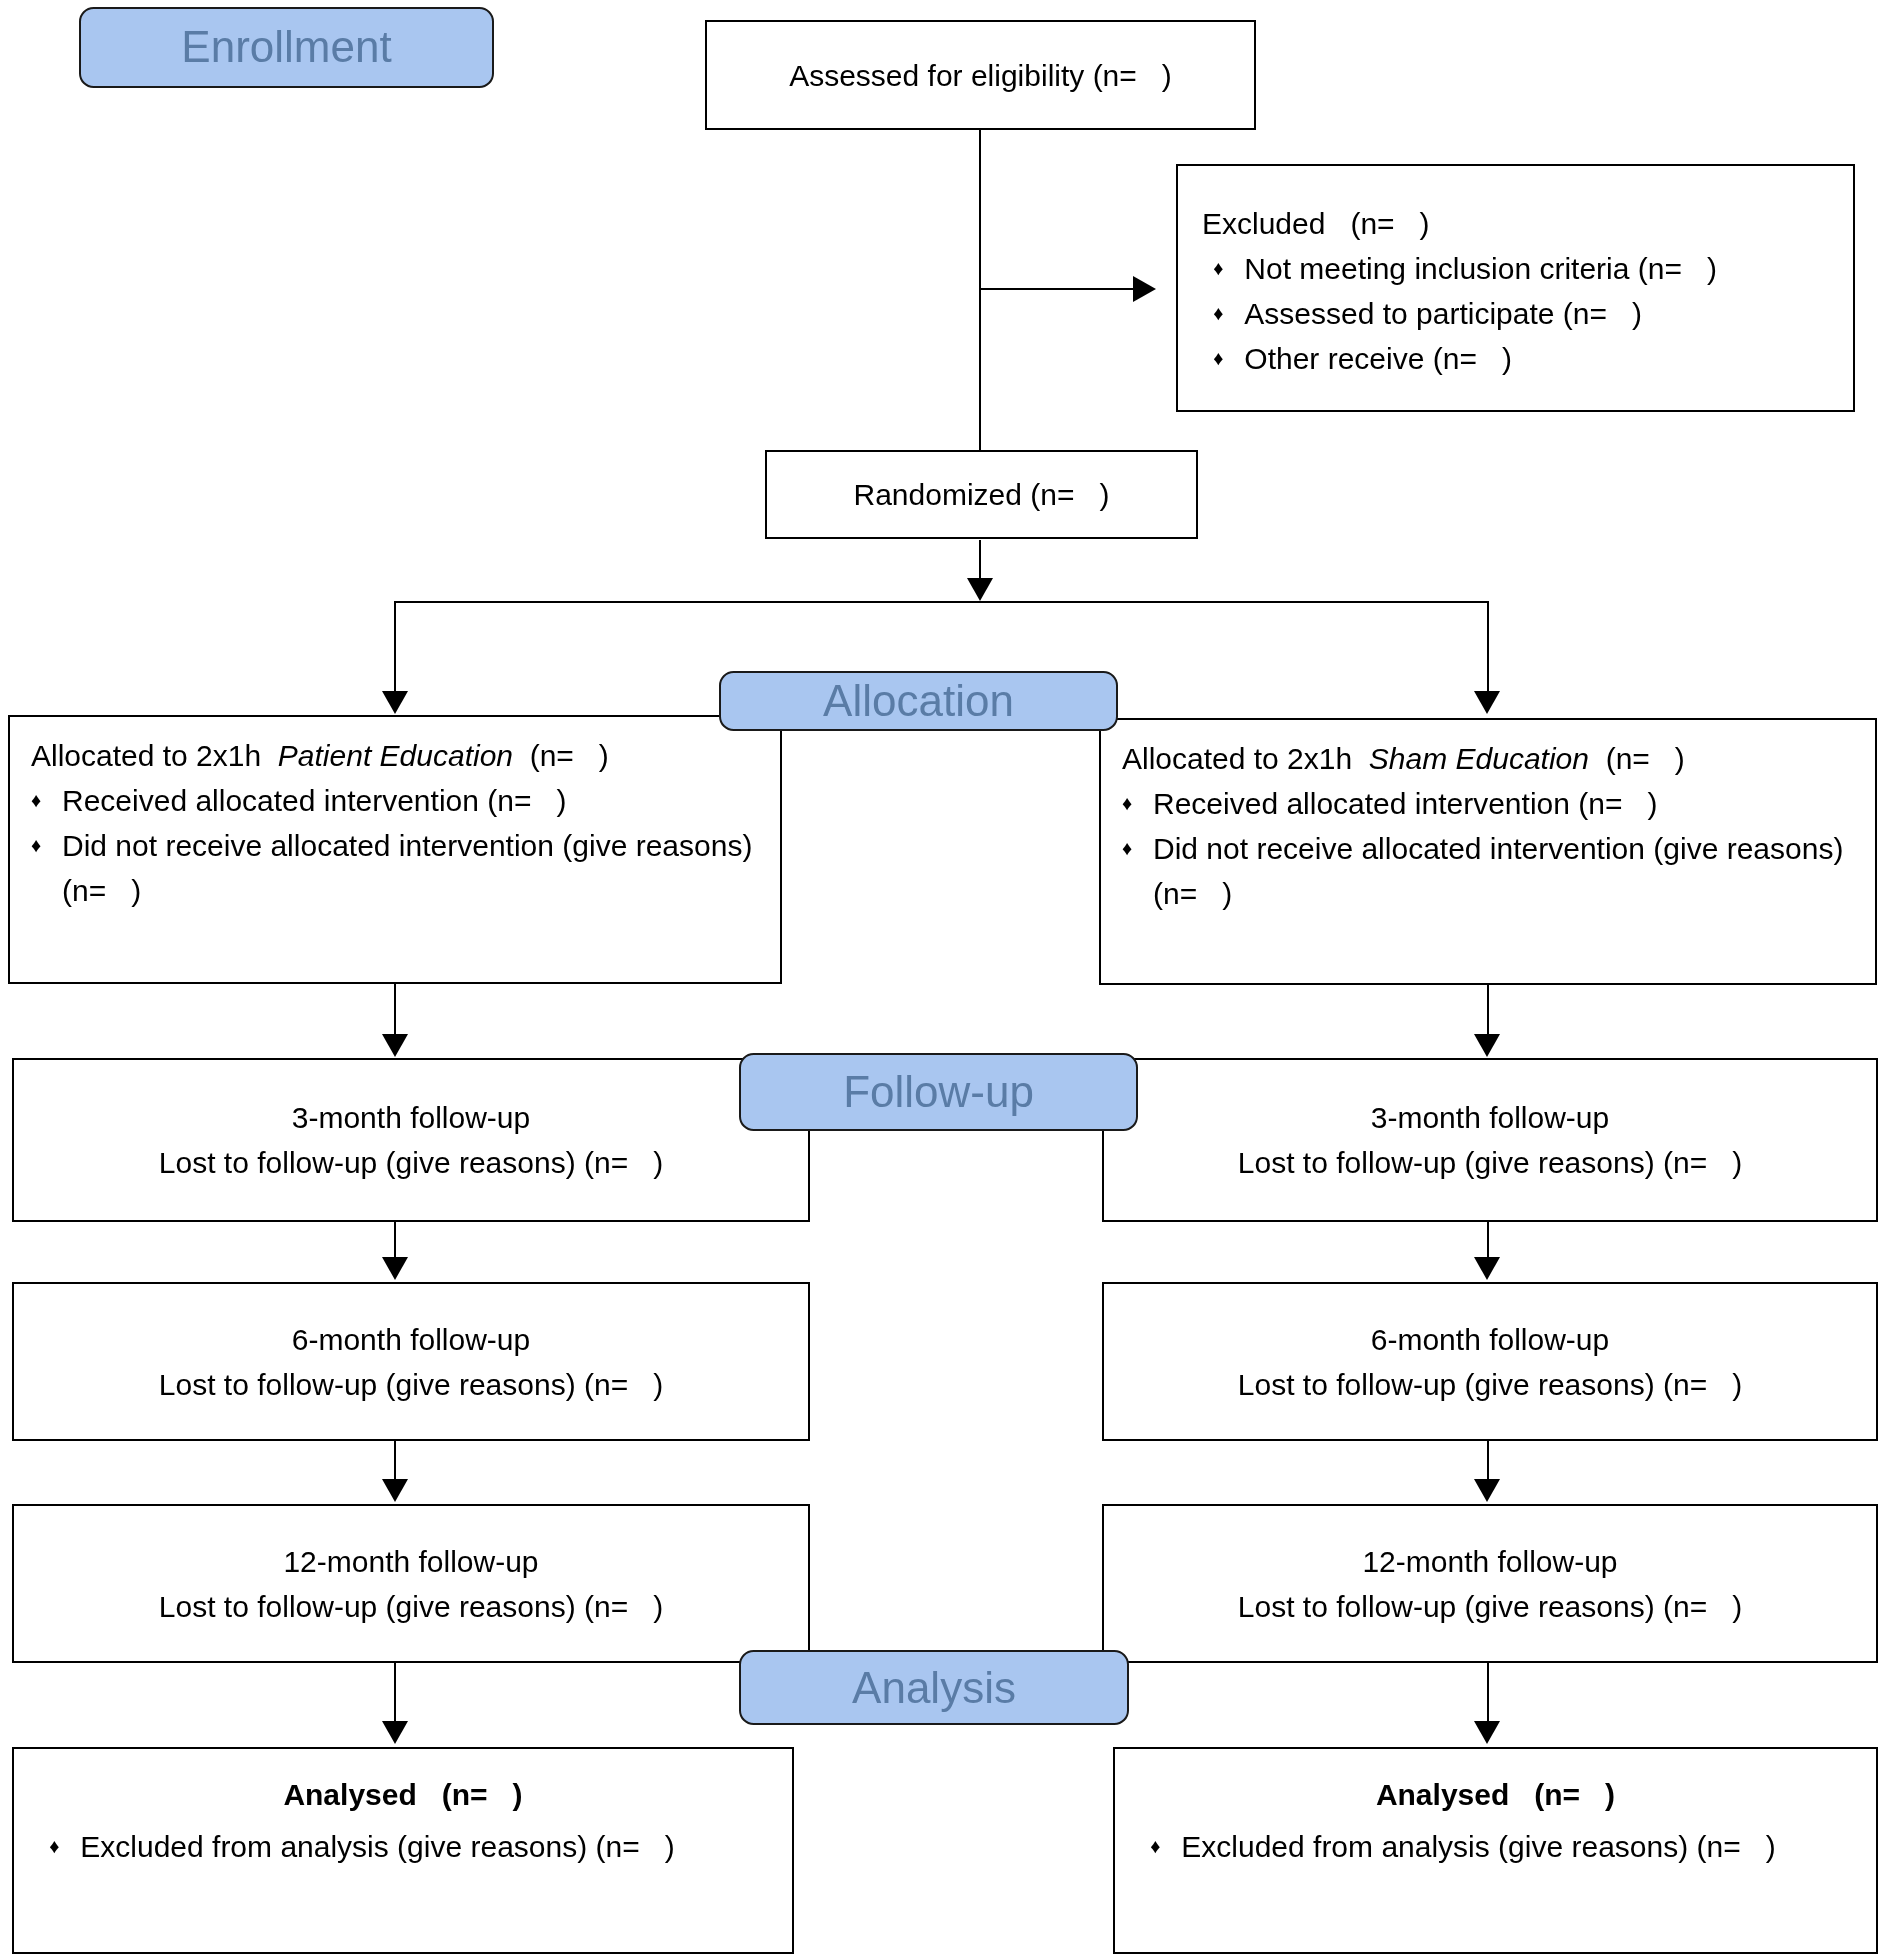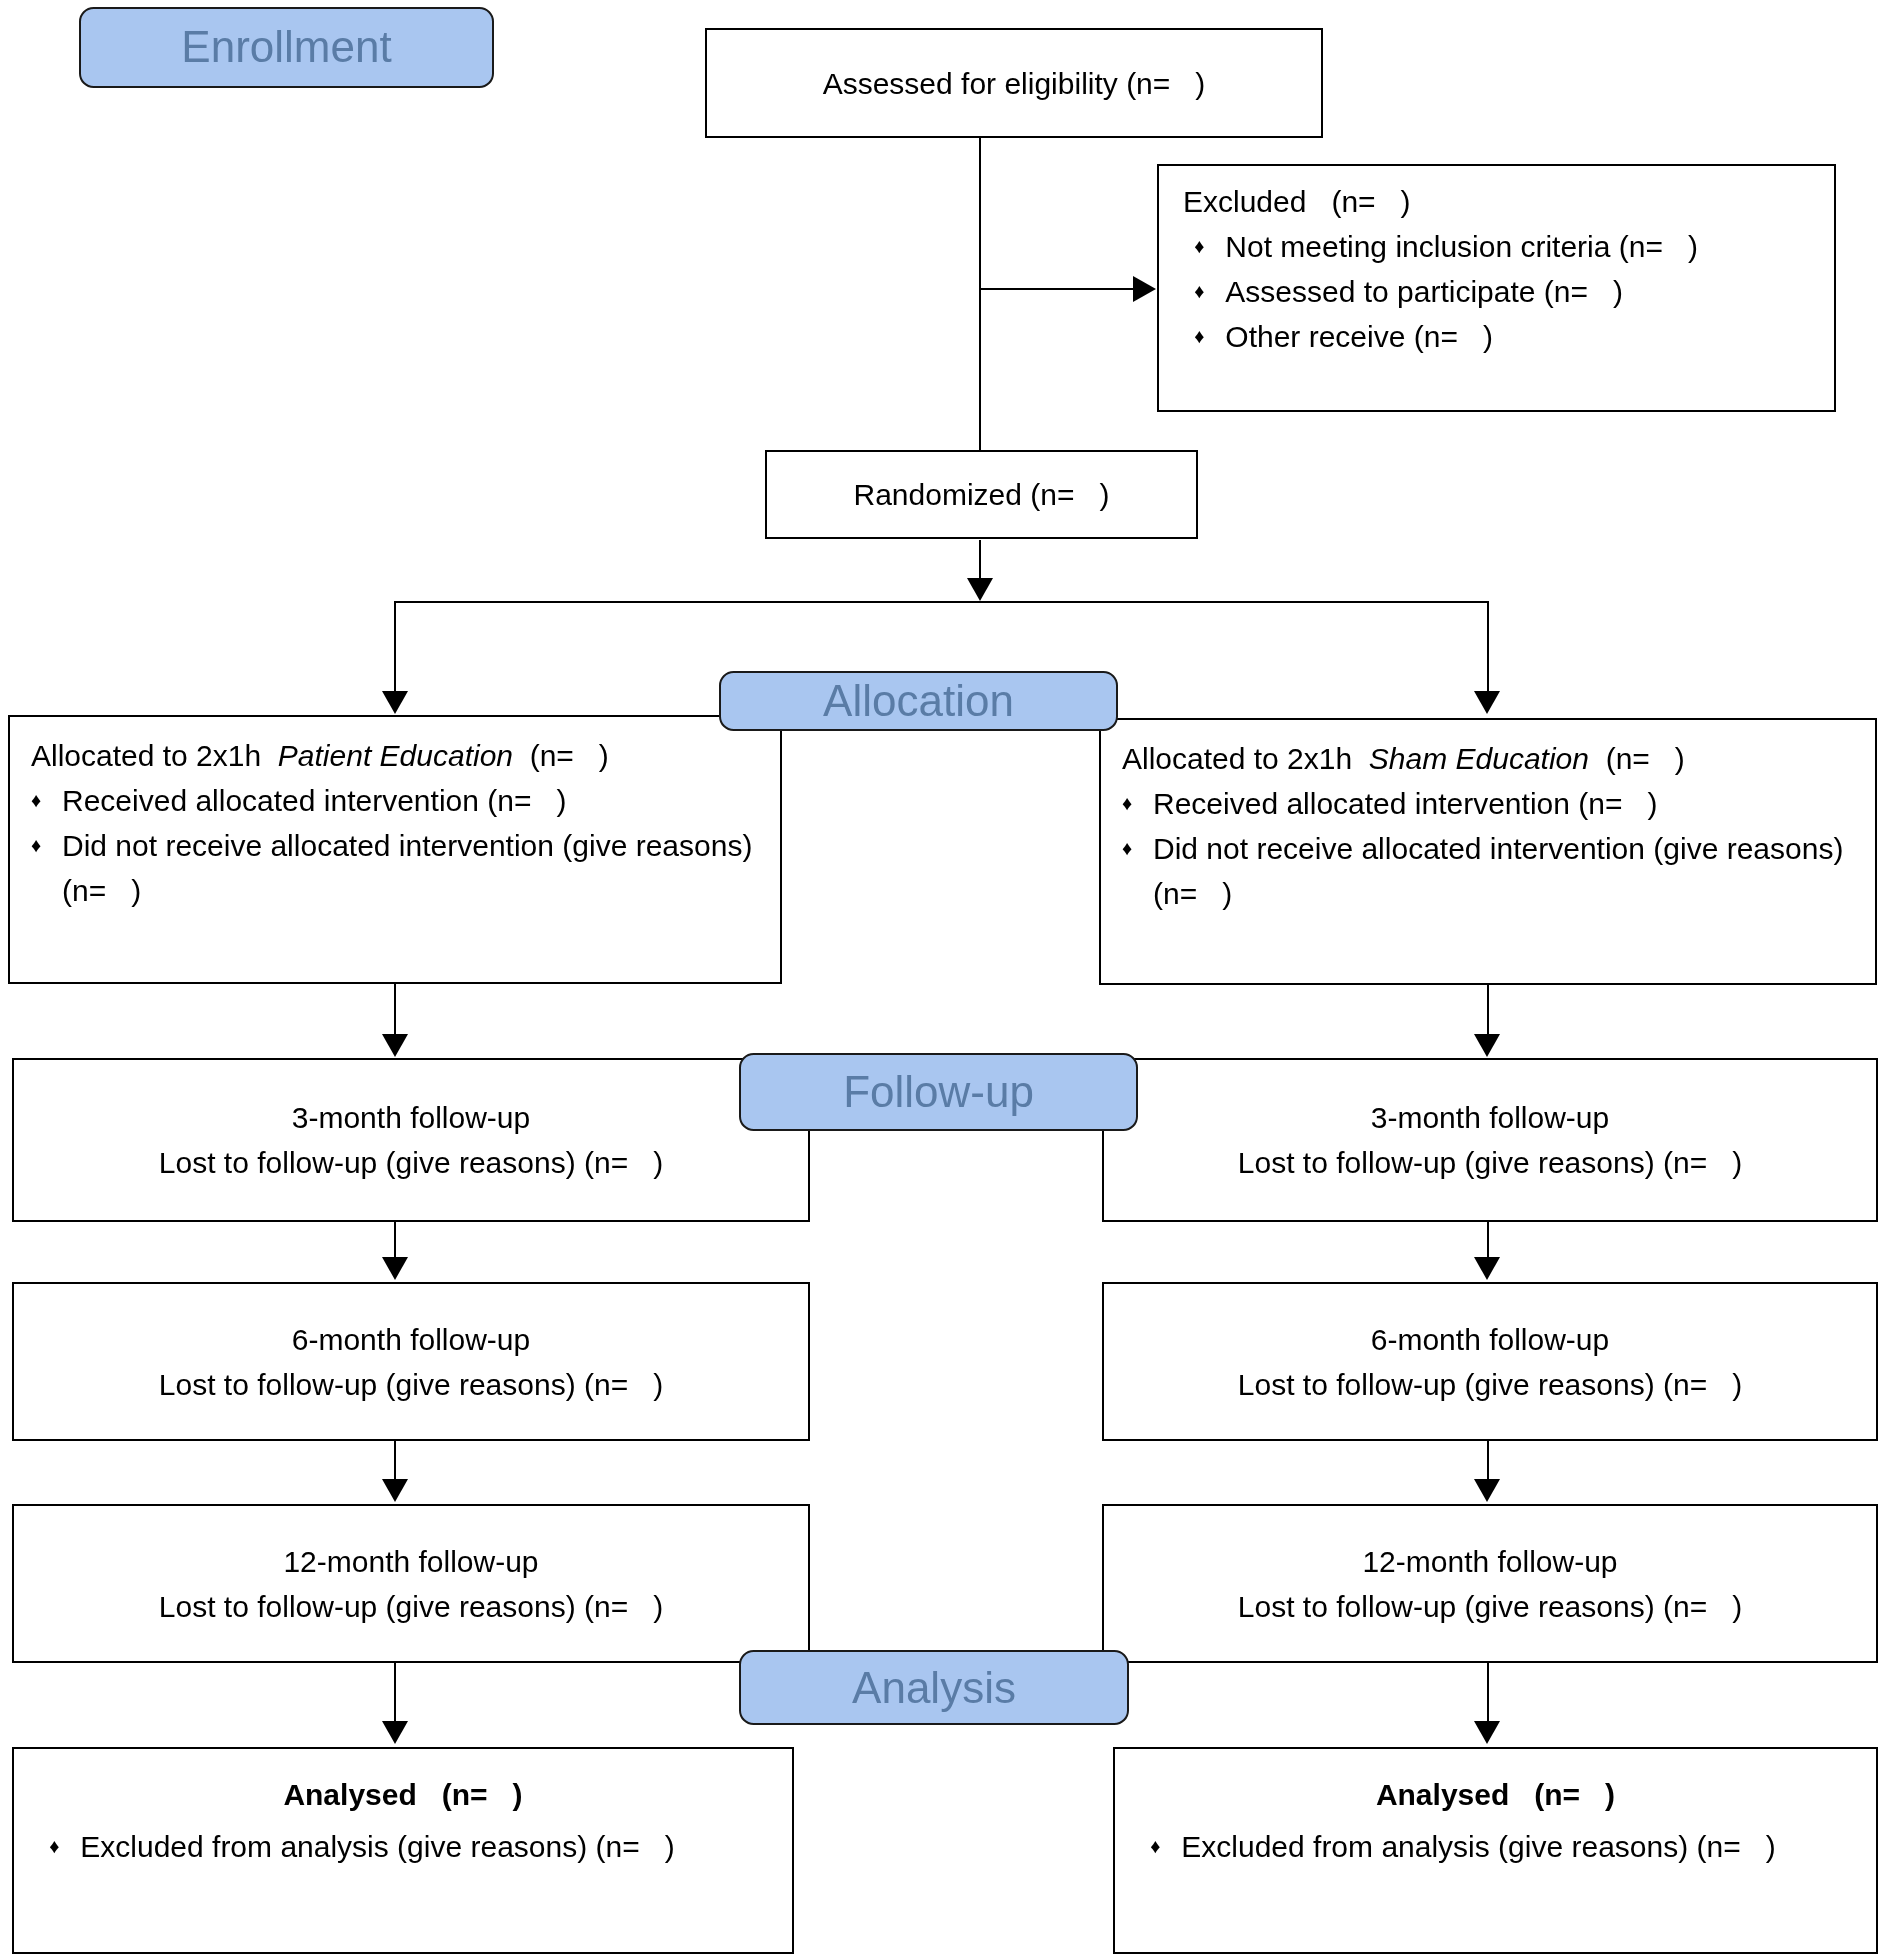--- a/index.html
+++ b/index.html
@@ -19,21 +19,21 @@
   .arrow-down{position:absolute;width:0;height:0;border-left:13px solid transparent;
               border-right:13px solid transparent;border-top:23px solid var(--line,#000);z-index:2;}
   .arrow-right{position:absolute;width:0;height:0;border-top:13px solid transparent;
                border-bottom:13px solid transparent;border-left:23px solid var(--line,#000);z-index:2;}
 
   .txt{white-space:pre-wrap;}
   em.txt{font-style:italic;}
   .bullet-row{display:flex;align-items:flex-start;}
   .diamond{flex:0 0 31px;font-size:20px;line-height:45px;}
   .excl-indent{margin-left:11.3px;}
-  .pad-excluded{padding:13px 24px;}
+  .pad-excluded{padding:35px 24px;margin-left:19px;}
   .pad-alloc{padding:16px 21px;}
   .pad-analysis{padding:23px 24px;}
   .analysis-title{text-align:center;font-weight:bold;}
   .analysis-bullet{margin-top:6.5px;padding-left:11.3px;}
 </style>
 </head>
 <body>
 
 <div class="canvas">
 
@@ -46,21 +46,21 @@
   </div>
 
   <div class="badge" style="left:739px;top:1053px;width:399px;height:78px;">
     <span>Follow-up</span>
   </div>
 
   <div class="badge" style="left:739px;top:1650px;width:390px;height:75px;">
     <span>Analysis</span>
   </div>
 
-  <div class="box center-box" style="left:705px;top:28px;width:618px;height:110px;">
+  <div class="box center-box" style="left:705px;top:20px;width:551px;height:110px;">
     <span class="txt">Assessed for eligibility (n=   )</span>
   </div>
 
   <div class="vline" style="left:979px;top:125px;width:2.4px;height:326px;"></div>
 
   <div class="hline" style="left:979px;top:288px;width:156px;height:2.4px;"></div>
   <div class="arrow-right" style="left:1133px;top:276px;"></div>
 
   <div class="box pad-excluded" style="left:1157px;top:164px;width:679px;height:248px;">
     <div class="txt">Excluded   (n=   )</div>

